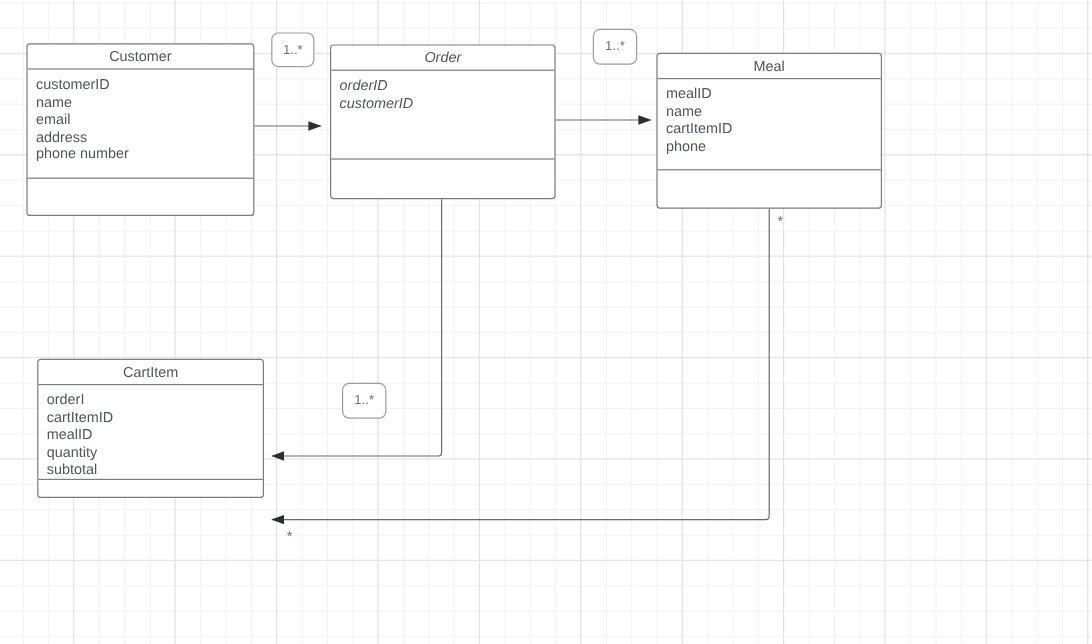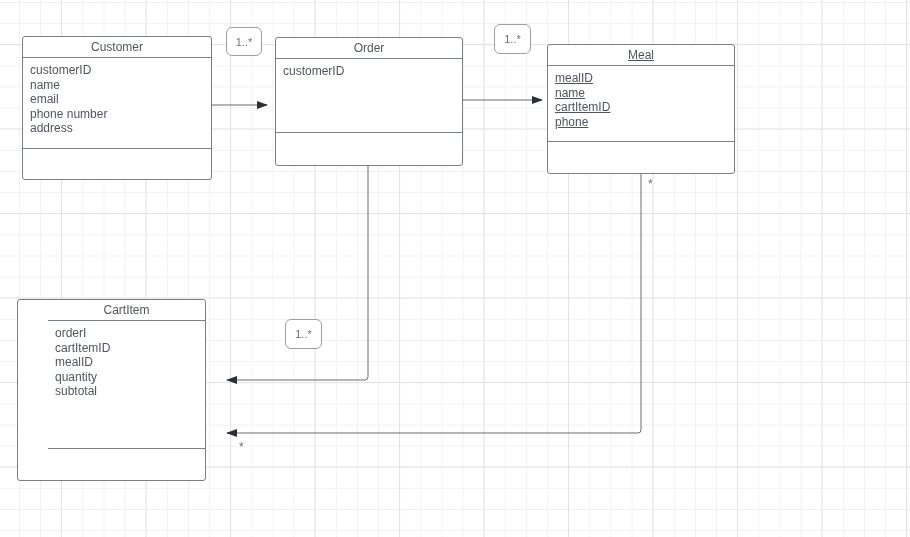--- a/index.html
+++ b/index.html
@@ -57,25 +57,25 @@
     font-size: 12px;
   }
   .uml-attrs .attr {
     line-height: 14.5px;
     white-space: nowrap;
   }
   .uml-footer { flex: 0 0 auto; }
 
   #box-customer { left: 22px;  top: 36px;  width: 190px; height: 144px; }
   #box-customer .uml-footer { height: 30px; }
-  #box-order    { left: 275px; top: 37px;  width: 188px; height: 129px; }
+  #box-order    { left: 275px; top: 37px;  width: 188px; height: 129px; font-style: italic; }
   #box-order .uml-footer { height: 32px; }
-  #box-meal     { left: 547px; top: 44px;  width: 188px; height: 130px; text-decoration: underline; }
+  #box-meal     { left: 547px; top: 44px;  width: 188px; height: 130px; }
   #box-meal .uml-footer { height: 31px; }
-  #box-cartitem { left: 17px;  top: 299px; width: 189px; height: 182px; padding-left: 30px; }
+  #box-cartitem { left: 31px;  top: 299px; width: 189px; height: 116px; }
   #box-cartitem .uml-footer { height: 31px; }
 
   .mult-label {
     position: absolute;
     background: #ffffff;
     border: 1px solid #9b9ea2;
     border-radius: 6px;
     display: flex;
     align-items: center;
     justify-content: center;
@@ -110,29 +110,30 @@
     <path class="wire" d="M 368,166 L 368,377 Q 368,380 365,380 L 227,380" marker-end="url(#arrow)"></path>
     <path class="wire" d="M 641,174 L 641,430 Q 641,433 638,433 L 227,433" marker-end="url(#arrow)"></path>
   </svg>
 
   <div class="uml-class" id="box-customer">
     <div class="uml-title">Customer</div>
     <div class="uml-attrs">
         <div class="attr">customerID</div>
         <div class="attr">name</div>
         <div class="attr">email</div>
+        <div class="attr">address</div>
         <div class="attr">phone number</div>
-        <div class="attr">address</div>
       </div>
     <div class="uml-footer"></div>
   </div>
 
   <div class="uml-class" id="box-order">
     <div class="uml-title">Order</div>
     <div class="uml-attrs">
+        <div class="attr">orderID</div>
         <div class="attr">customerID</div>
       </div>
     <div class="uml-footer"></div>
   </div>
 
   <div class="uml-class" id="box-meal">
     <div class="uml-title">Meal</div>
     <div class="uml-attrs">
         <div class="attr">mealID</div>
         <div class="attr">name</div>

